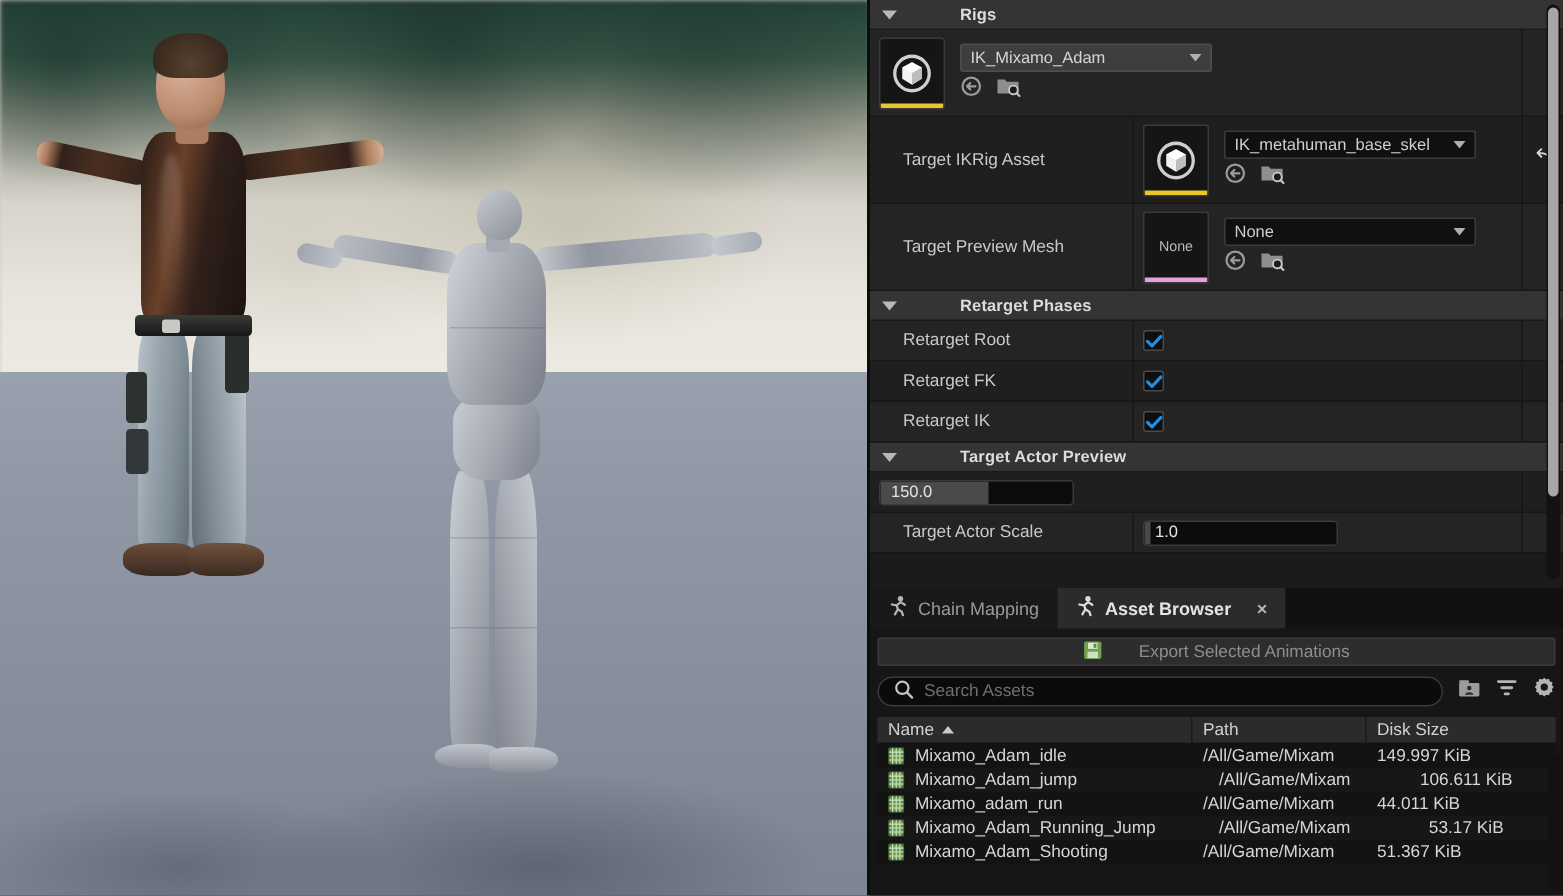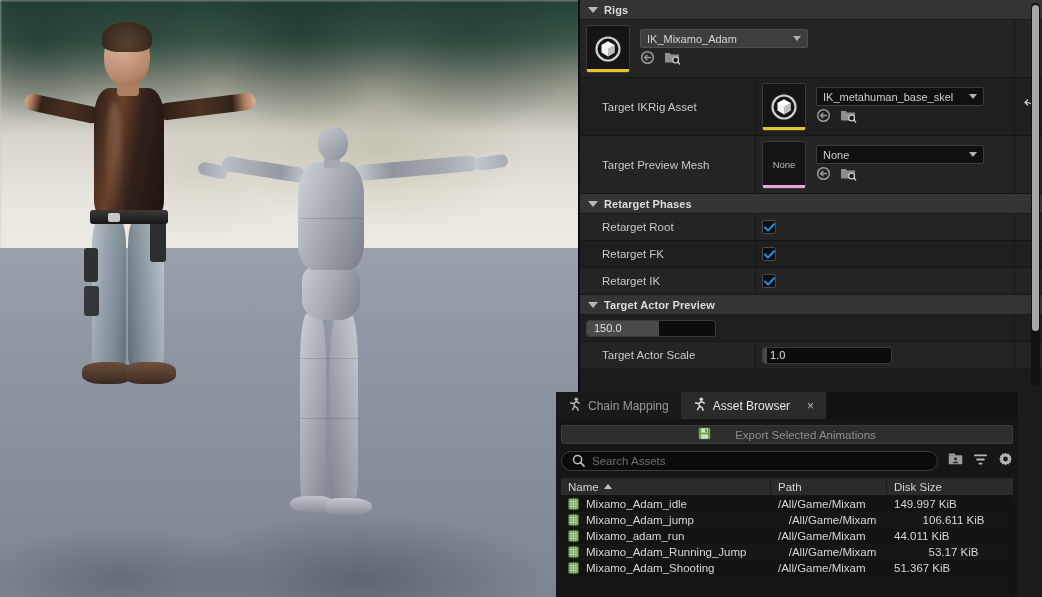--- a/index.html
+++ b/index.html
@@ -113,21 +113,21 @@
     background: linear-gradient(180deg,#c3c8cf,#8a8f99); border-radius: 30% 45% 45% 26%; }
   .k-seam { position:absolute; background: rgba(70,76,86,0.22); }
 
   
   #details {
     position: absolute; left: 580px; top: 0; width: 462px; height: 392px;
     background: #1b1b1b; overflow: hidden;
   }
   .cat-header {
     height: 20px; background: #343434; display: flex; align-items: center;
-    padding-left: 8px; border-bottom: 1px solid #1a1a1a;
+    padding-left: 8px; border-bottom: 1px solid #1a1a1a; gap: 36px;
   }
   .cat-arrow {
     width: 0; height: 0; border-left: 5px solid transparent; border-right: 5px solid transparent;
     border-top: 6px solid #b8b8b8; margin-right: 6px; flex: none;
   }
   .cat-title { font-size: 11px; font-weight: bold; color: #dcdcdc; letter-spacing: .1px; }
 
   .prop-row {
     display: flex; align-items: stretch; border-bottom: 1px solid #161616;
     background: #242424; position: relative;
@@ -180,29 +180,29 @@
     position: absolute; right: 2px; top: 3px; width: 9px; height: 383px;
     background: #121212; border-radius: 5px;
   }
   #details-scroll .thumbbar {
     position: absolute; left: 1px; top: 2px; width: 7px; height: 326px;
     background: #a6a6a6; border-radius: 4px;
   }
 
   
   #bottom {
-    position: absolute; left: 556px; top: 392px; width: 462px; height: 205px;
+    position: absolute; left: 580px; top: 392px; width: 462px; height: 205px;
     background: #161616;
   }
   .tabbar { height: 27px; display: flex; align-items: flex-end; background: #111; }
   .tab {
     height: 27px; display: flex; align-items: center; gap: 7px; padding: 0 12px;
     font-size: 12px; color: #9a9a9a; background: #191919;
   }
-  .tab.active { background: #2b2b2b; color: #e4e4e4; }
+  .tab.active { background: #2b2b2b; color: #e4e4e4; font-weight: bold; }
   .tab .x { margin-left: 10px; font-size: 12px; color: #b5b5b5; }
 
   .browser { padding: 6px 5px 0 5px; }
   .export-btn {
     height: 19px; background: #2d2d2d; border: 1px solid #3b3b3b; border-radius: 2px;
     display: flex; align-items: center; justify-content: center; gap: 24px;
     font-size: 11.5px; color: #8e8e8e;
   }
   .searchrow { display: flex; align-items: center; gap: 10px; margin-top: 7px; }
   .searchbox {

